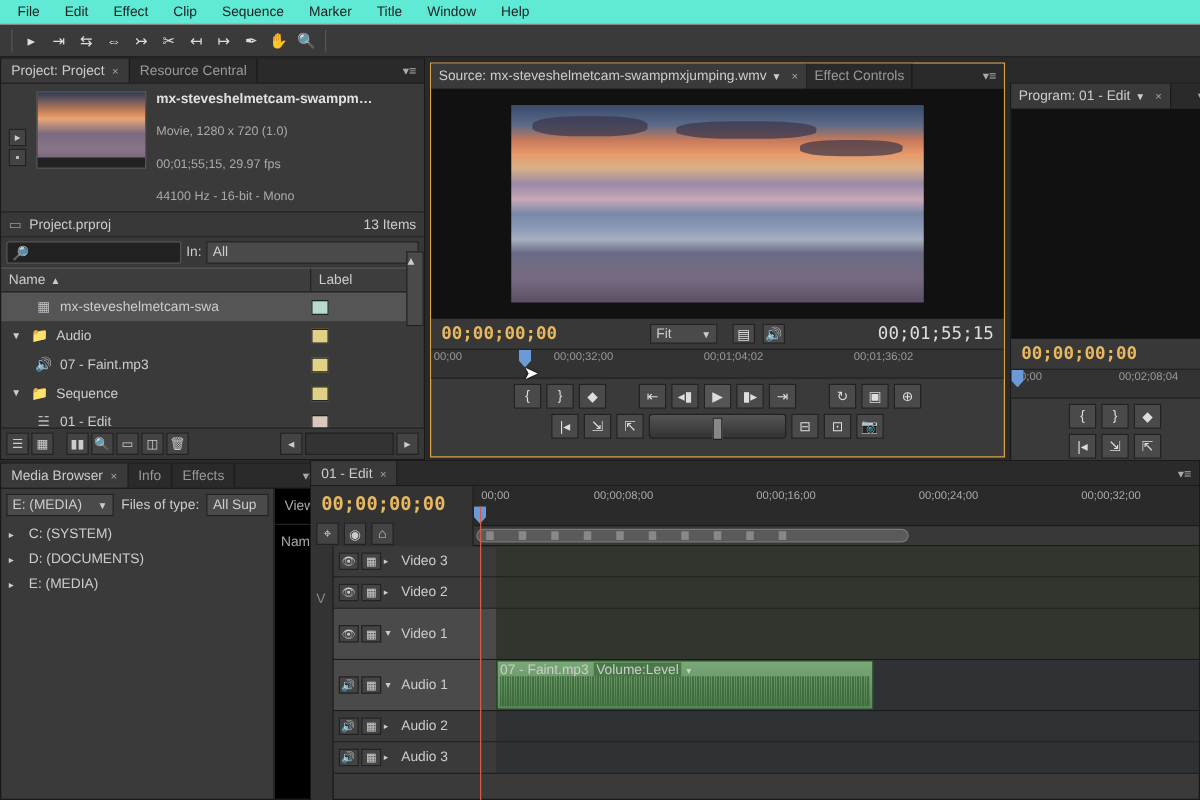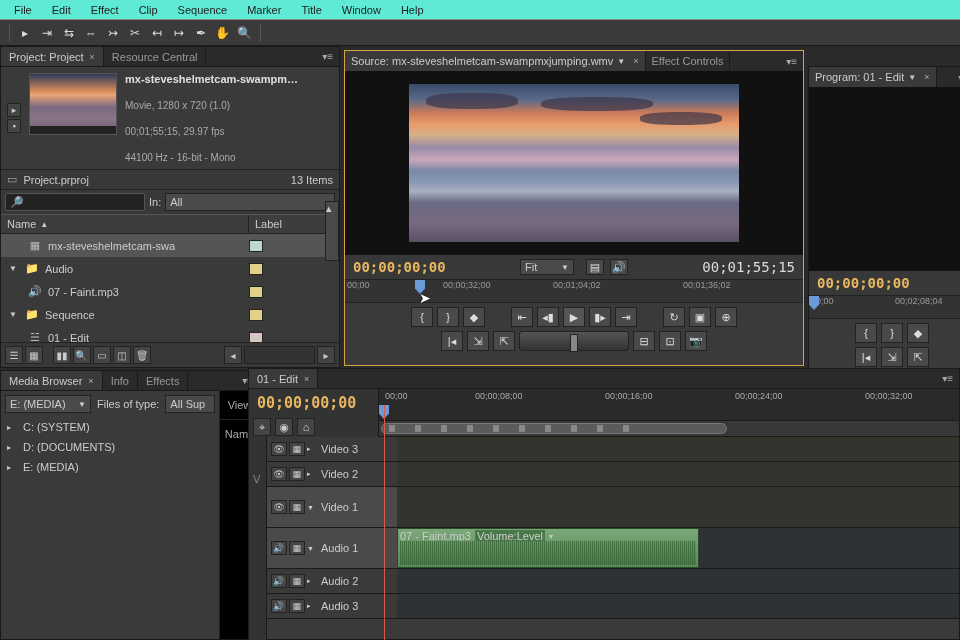--- a/index.html
+++ b/index.html
@@ -330,21 +330,21 @@
         <span>Fit</span>
         <span style="margin-left:auto;font-size:8px;">▼</span>
       </div>
     <div class="btn" style="width:18px;height:16px;margin-left:6px;">▤</div>
     <div class="btn" style="width:18px;height:16px;">🔊</div>
     <span class="tc dur">00;01;55;15</span>
   </div>
   <div class="mon-ruler">
     <span class="tick" style="left:2px;">00;00</span>
     <span class="tick" style="left:98px;">00;00;32;00</span>
-    <span class="tick" style="left:208px;">00;01;04;02</span>
+    <span class="tick" style="left:218px;">00;01;04;02</span>
     <span class="tick" style="left:338px;">00;01;36;02</span>
     <div class="playhead" style="left:70px;"></div>
     <div class="cursor-arrow" style="left:74px;top:10px;">➤</div>
   </div>
   <div class="mon-ctrl">
     <div class="btn">{</div>
     <div class="btn">}</div>
     <div class="btn">◆</div>
     <div style="width:18px"></div>
     <div class="btn">⇤</div>

